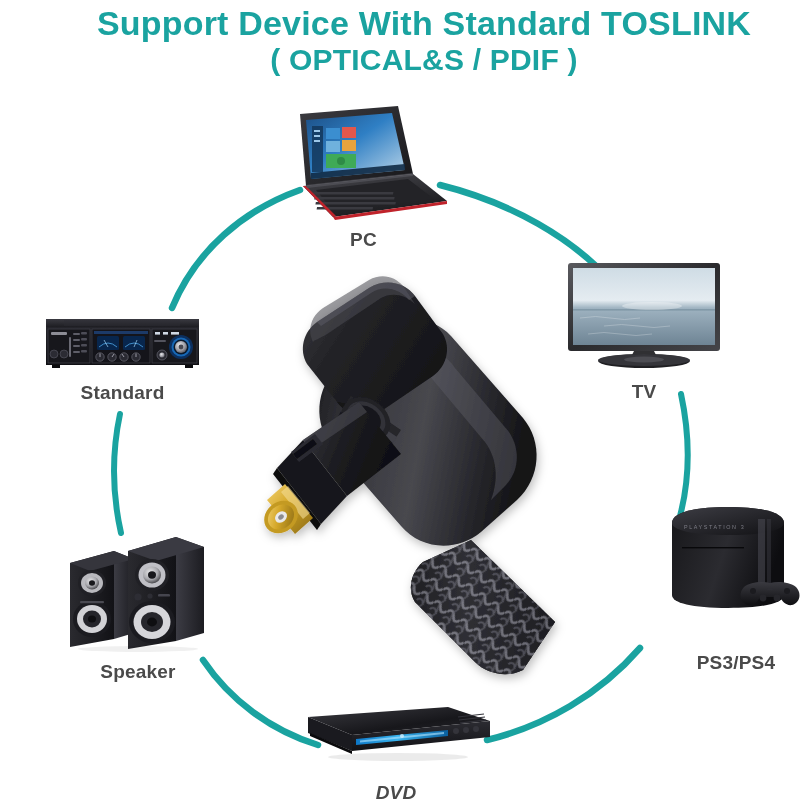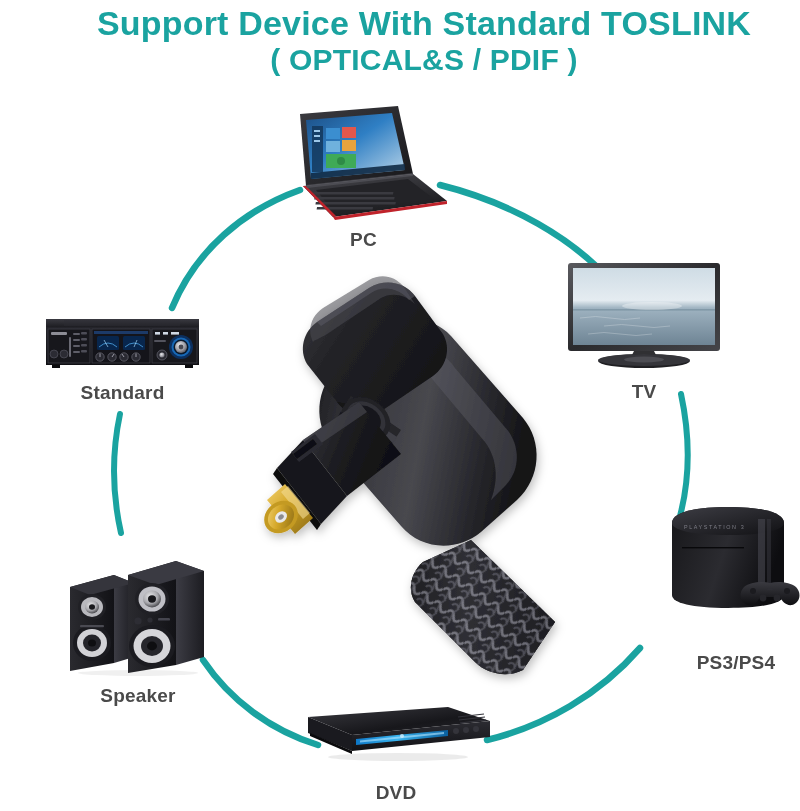--- a/index.html
+++ b/index.html
@@ -76,25 +76,25 @@
 
   
   #node-tv { left: 564px; top: 260px; }
   .tv { width: 160px; height: 112px; }
 
   
   #node-ps { left: 666px; top: 503px; }
   .ps3 { width: 140px; height: 140px; }
 
   
-  #node-dvd { left: 298px; top: 701px; }
+  #node-dvd { left: 298px; top: 701px; font-style: italic; }
   .dvd { width: 196px; height: 72px; }
 
   
-  #node-speaker { left: 58px; top: 545px; }
+  #node-speaker { left: 58px; top: 521px; }
   .speakers { width: 160px; height: 131px; }
 
   
   #node-amp { left: 40px; top: 309px; }
   .amp { width: 165px; height: 64px; }
 
   
   #cable {
     position: absolute;
     left: 255px;

